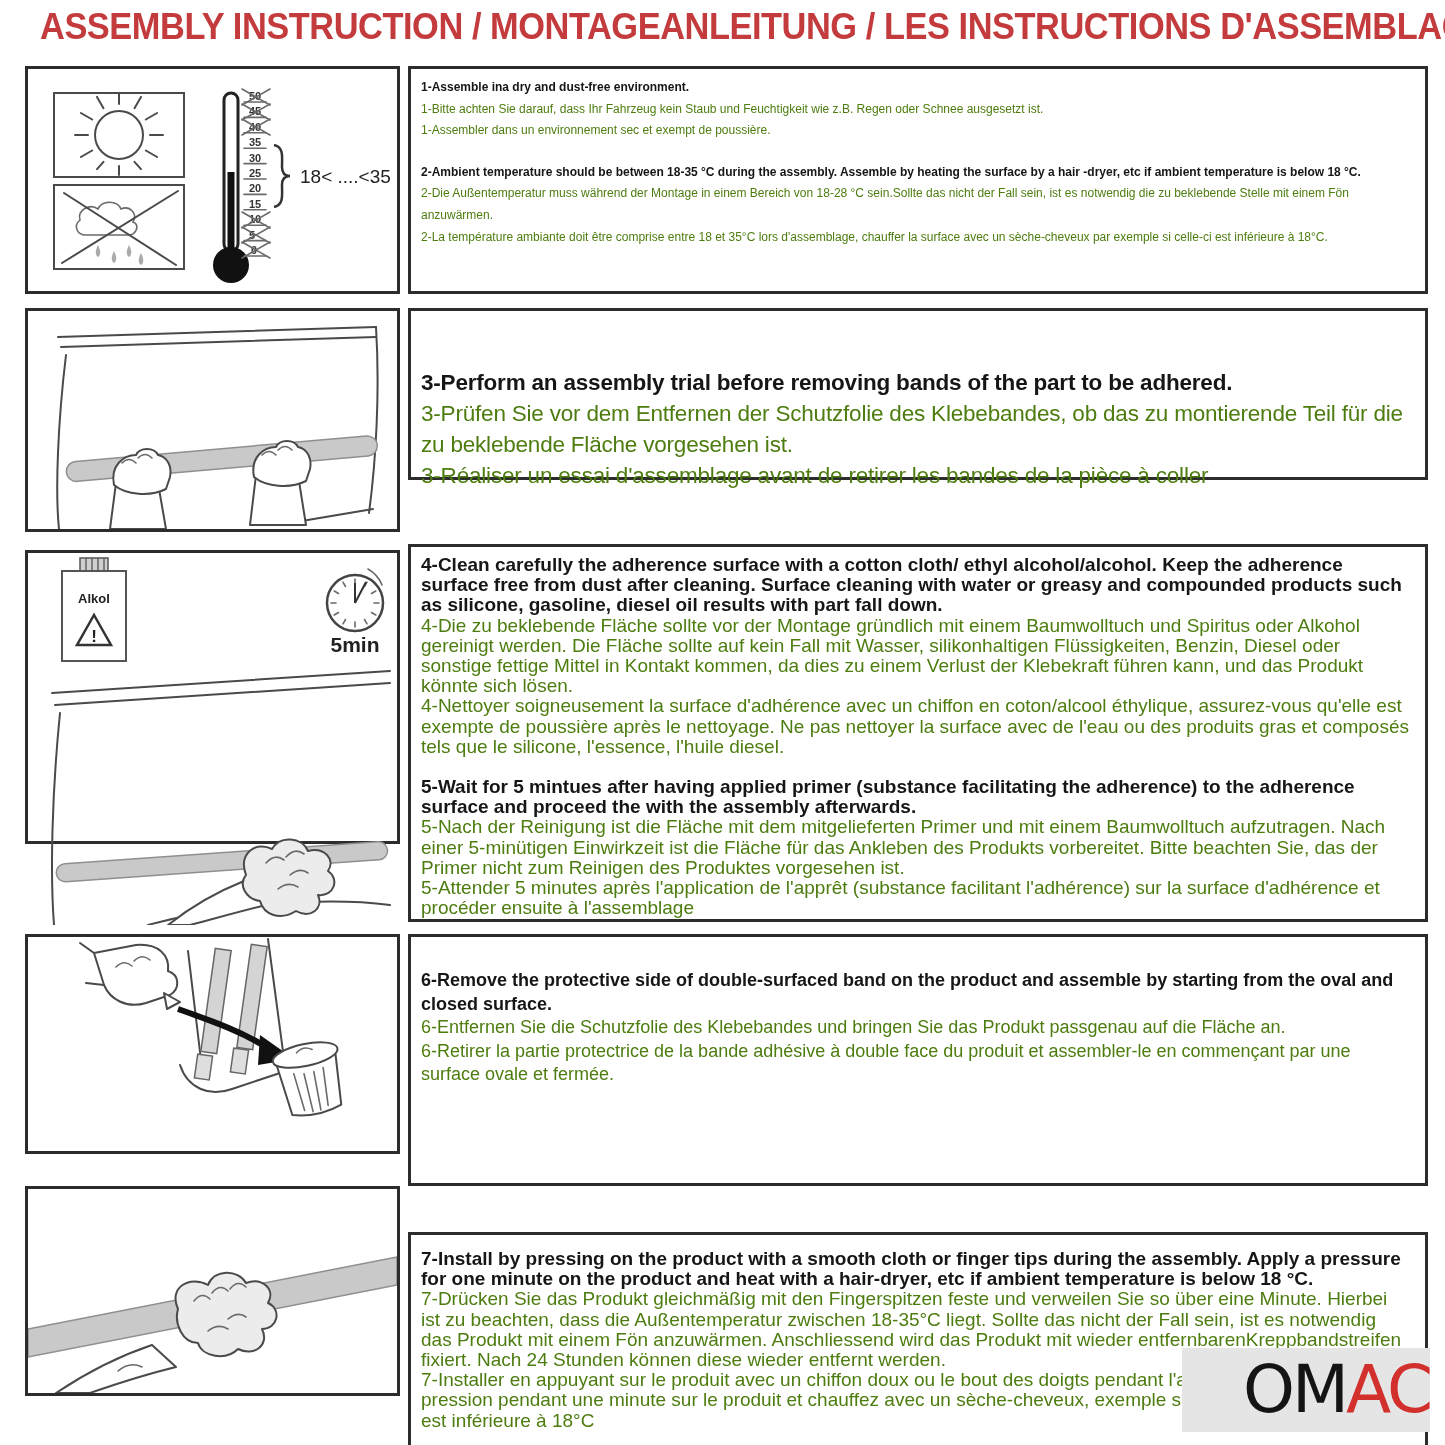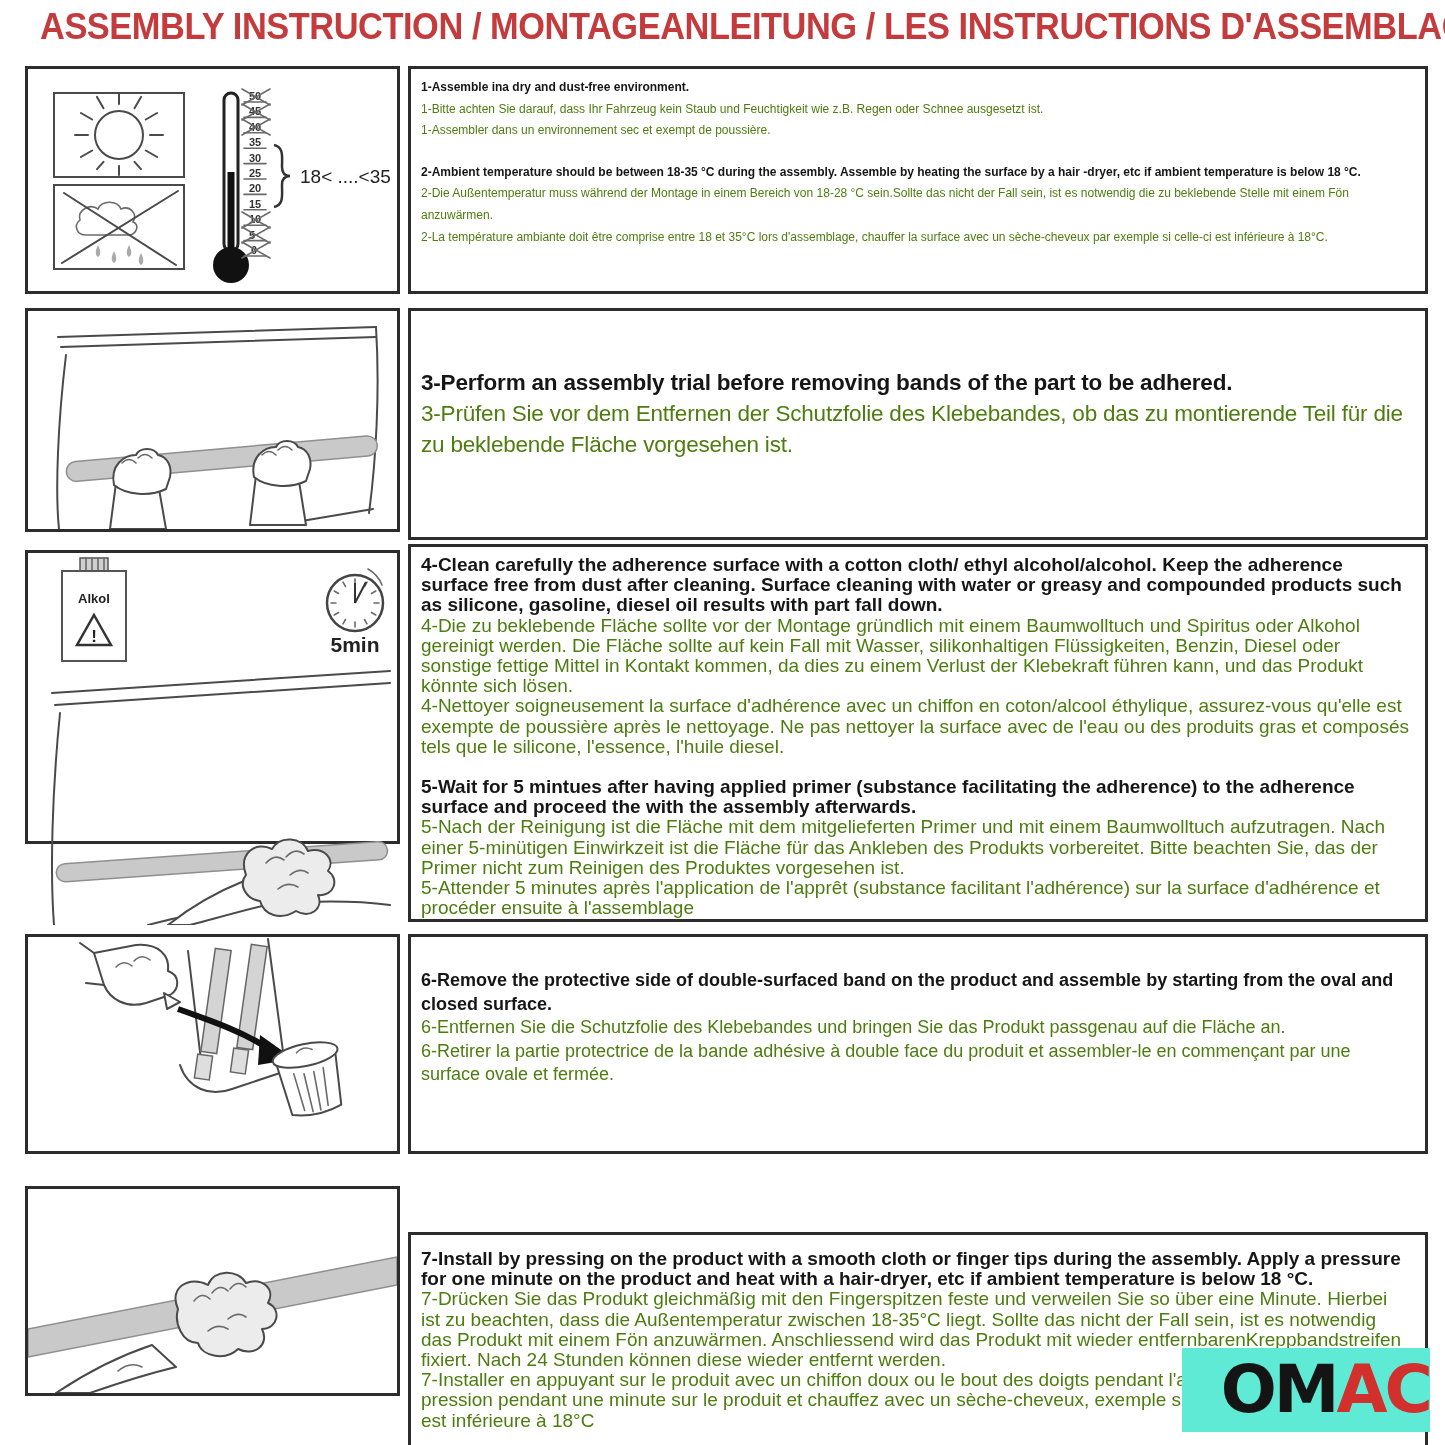--- a/index.html
+++ b/index.html
@@ -16,23 +16,23 @@
   .t-md{font-size:12px;line-height:21.6px;}
   .t-lg{font-size:22.5px;line-height:31px;letter-spacing:-0.2px;}
   .t-xl{font-size:18px;line-height:23.6px;}
   .gap{height:20px;}
   svg{display:block;}
   .sline{stroke:#4a4a4a;stroke-width:2;fill:none;stroke-linecap:round;}
   .thin{stroke:#6a6a6a;stroke-width:1.6;fill:none;stroke-linecap:round;}
   .handf{fill:#fff;stroke:#4a4a4a;stroke-width:2;stroke-linejoin:round;}
   .cloth{fill:#ececec;stroke:#4a4a4a;stroke-width:2;stroke-linejoin:round;}
   .strip{fill:#c9c9c9;stroke:#8f8f8f;stroke-width:1.5;}
-  .logo{position:absolute;left:1182px;top:1348px;width:248px;height:84px;background:#5eead4;
+  .logo{position:absolute;left:1182px;top:1348px;width:248px;height:84px;background:#e5e5e5;
         display:flex;align-items:center;justify-content:flex-end;
-        font-family:"DejaVu Sans","Liberation Sans",sans-serif;font-weight:700;font-size:66px;
+        font-family:"DejaVu Sans","Liberation Sans",sans-serif;font-weight:400;font-size:66px;
         letter-spacing:-3px;line-height:1;}
   .logo .blk{color:#141414;}
   .logo .red{color:#d2302c;}
 </style>
 </head>
 <body>
 
 <div id="page">
 
   <div class="title">ASSEMBLY INSTRUCTION / MONTAGEANLEITUNG / LES INSTRUCTIONS D'ASSEMBLAGE</div>
@@ -142,23 +142,24 @@
           <path d="M18,9 q7,-7 14,0" class="thin"></path>
       </g>
       <g transform="translate(232,130)">
         <path d="M-10,84 L-4,34 L38,34 L46,84 Z" class="handf"></path>
         <path d="M-6,36 C-10,16 4,6 16,6 C20,-2 34,-2 38,6 C48,8 52,18 50,28 L46,40 C30,48 6,46 -6,36 Z" class="handf"></path>
         <path d="M2,14 q7,-7 14,0" class="thin"></path>
           <path d="M18,9 q7,-7 14,0" class="thin"></path>
       </g>
     </svg>
   </div>
-  <div class="box rbox t-lg" style="top:308px;height:232px;padding-top:56px;">
+  <div class="box rbox t-lg" style="top:308px;height:172px;padding-top:56px;">
     <p class="p-en t-lg">3-Perform an assembly trial before removing bands of the part to be adhered.</p>
     <p class="p-l t-lg">3-Prüfen Sie vor dem Entfernen der Schutzfolie des Klebebandes, ob das zu montierende Teil für die zu beklebende Fläche vorgesehen ist.</p>
+    <p class="p-l t-lg">3-Réaliser un essai d'assemblage avant de retirer les bandes de la pièce à coller</p>
   </div>
 
   <div class="box lbox" style="top:550px;height:294px;">
     <svg viewBox="0 0 369 372" width="369" height="372">
       <g>
         <rect x="52" y="5" width="28" height="13" fill="#cfcfcf" stroke="#555" stroke-width="1.5"></rect>
         <line x1="58" y1="5" x2="58" y2="18" class="thin"></line>
           <line x1="64" y1="5" x2="64" y2="18" class="thin"></line>
           <line x1="70" y1="5" x2="70" y2="18" class="thin"></line>
           <line x1="76" y1="5" x2="76" y2="18" class="thin"></line>
@@ -239,21 +240,21 @@
         <path d="M-30,0 L-25,52 Q0,60 25,52 L30,0 Q0,10 -30,0 Z" class="handf"></path>
         <line x1="-15" y1="12" x2="-12" y2="50" class="thin"></line>
           <line x1="-5" y1="14" x2="-4" y2="53" class="thin"></line>
         <line x1="5" y1="14" x2="4" y2="53" class="thin"></line>
           <line x1="15" y1="12" x2="12" y2="50" class="thin"></line>
         <ellipse cx="0" cy="-4" rx="33" ry="11" class="handf"></ellipse>
         <path d="M-8,-8 q8,-6 16,0" class="thin"></path>
       </g>
     </svg>
   </div>
-  <div class="box rbox t-xl" style="top:934px;height:220px;padding-top:32px;">
+  <div class="box rbox t-xl" style="top:934px;height:252px;padding-top:32px;">
     <p class="p-en t-xl">6-Remove the protective side of double-surfaced band on the product and assemble by starting from the oval and closed surface.</p>
     <p class="p-l t-xl">6-Entfernen Sie die Schutzfolie des Klebebandes und bringen Sie das Produkt passgenau auf die Fläche an.</p>
     <p class="p-l t-xl">6-Retirer la partie protectrice de la bande adhésive à double face du produit et assembler-le en commençant par une surface ovale et fermée.</p>
   </div>
 
   <div class="box lbox" style="top:1186px;height:210px;">
     <svg viewBox="0 0 369 204" width="369" height="204">
       <polygon points="0,140 369,68 369,96 0,168" class="strip"></polygon>
       <g>
         <path d="M28,204 C70,176 100,164 124,156 L148,178 C115,186 85,196 62,204 Z" class="handf"></path>

